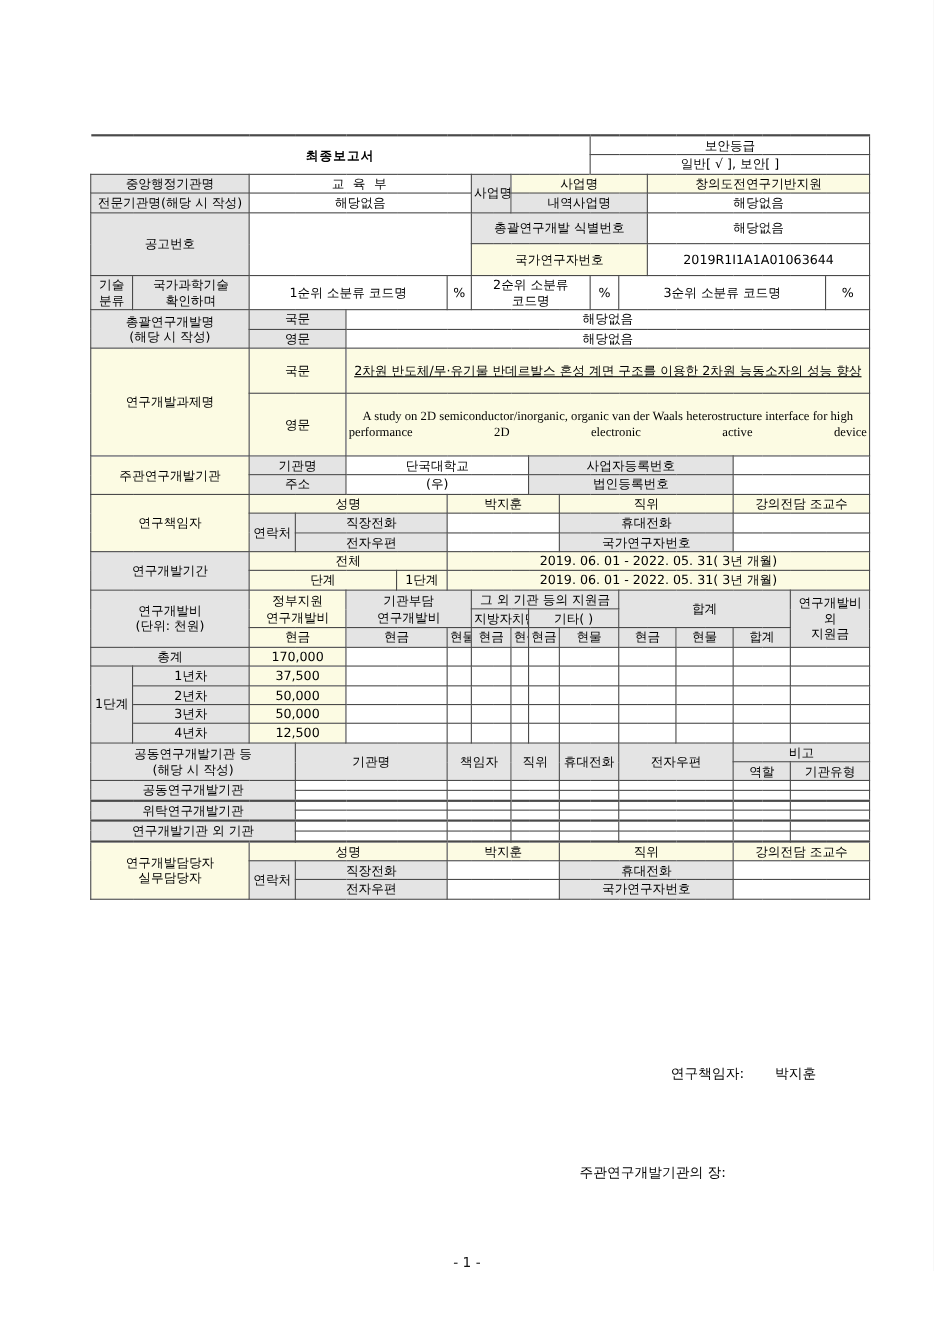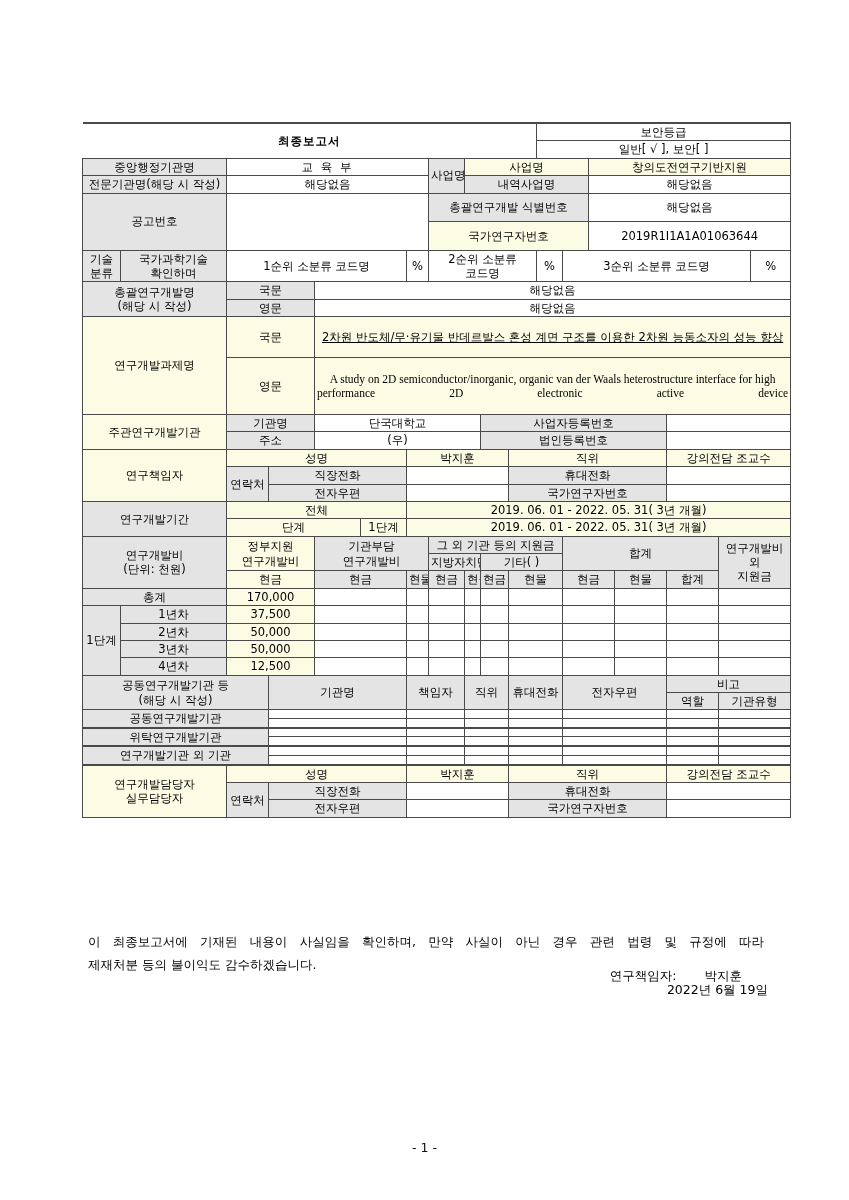--- a/index.html
+++ b/index.html
@@ -414,29 +414,28 @@
       <tr>
         <td colspan="3" class="g">전자우편</td>
         <td colspan="5" class="w"></td>
         <td colspan="6" class="g">국가연구자번호</td>
         <td colspan="4" class="w"></td>
       </tr>
     </tbody>
       </table>
   </div>
 
-  <div class="declare">
-    <div>이 최종보고서에 기재된 내용이 사실임을 확인하며, 만약 사실이 아닌 경우 관련 법령 및 규정에 따라</div>
-    <div class="l2">제재처분 등의 불이익도 감수하겠습니다.</div>
-  </div>
-
-  <div class="dateline">2022년      6월      19일</div>
+
 
   <div class="sigline">
     <span>연구책임자:</span>
     <span class="gap">&nbsp;&nbsp;</span>
     <span>박지훈</span>
   </div>
 
+  <div class="sigline2">
+    <span>주관연구개발기관의  장:</span>
+    <span></span>
+  </div>
 
   <div class="pagenum">- 1 -</div>
 
 </div>
 
 </body></html>

